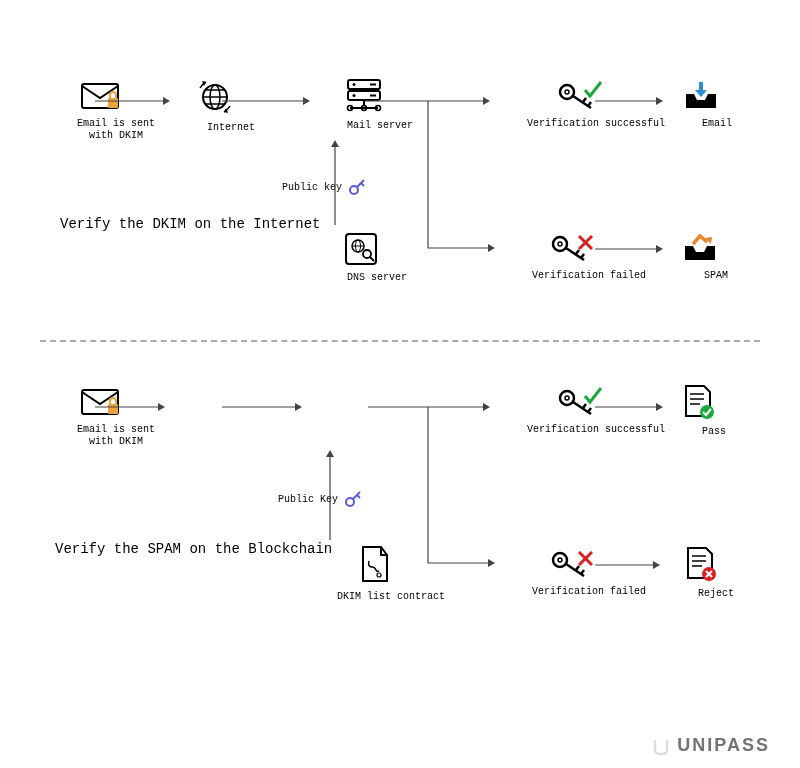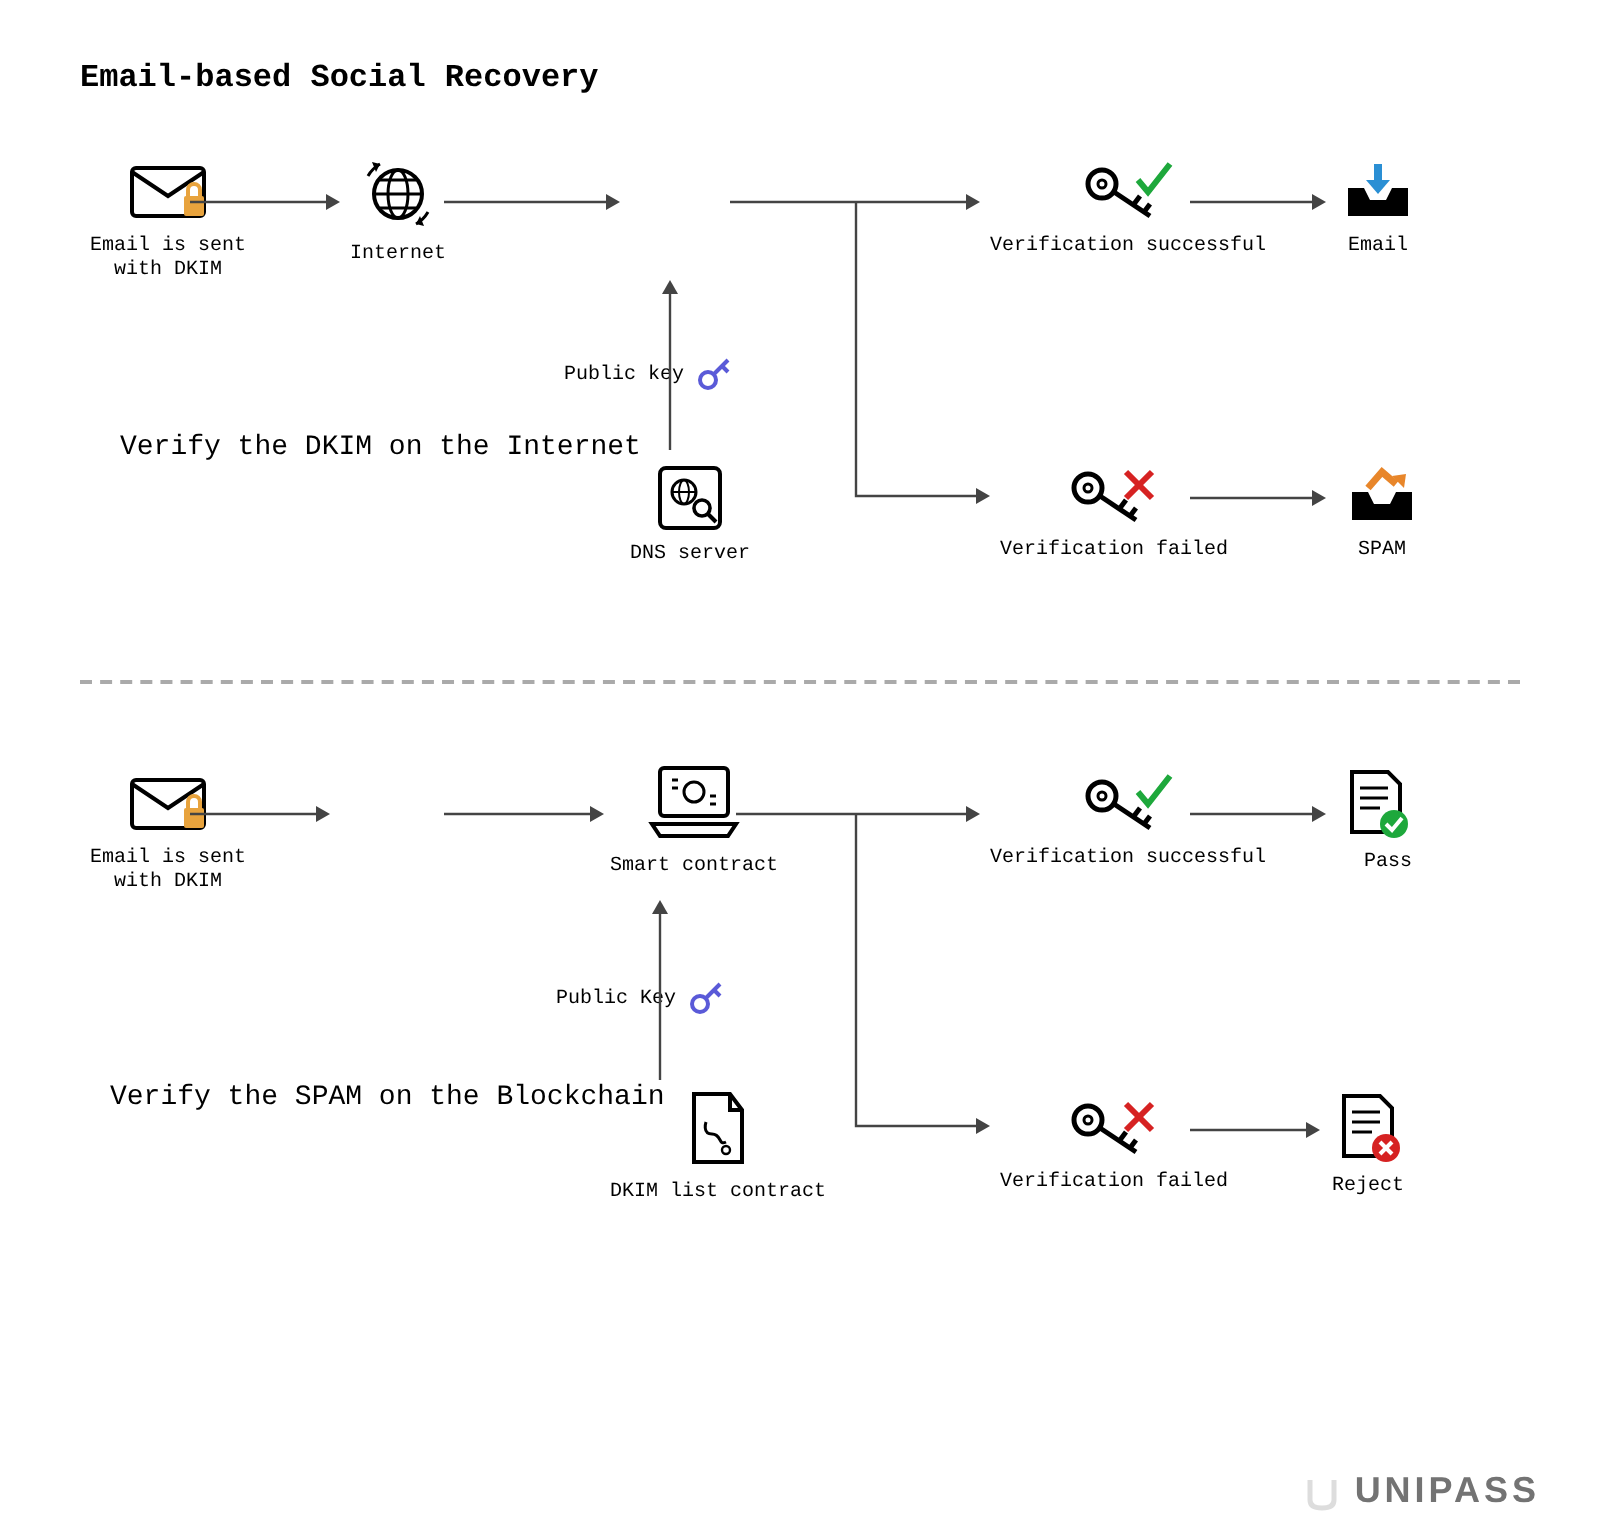--- a/index.html
+++ b/index.html
@@ -1,34 +1,33 @@
 <!DOCTYPE html>
 <html><head>
 <meta charset="utf-8">
 <style>
 * { box-sizing: border-box; margin: 0; padding: 0; }
 body { font-family: "Courier New", monospace; background: #fff; width: 800px; height: 768px; position: relative; color: #000; }
 .canvas { position: relative; width: 800px; height: 768px; padding: 30px 40px; }
 .title { font-size: 16px; font-weight: bold; margin-bottom: 30px; }
 .node { position: absolute; text-align: center; }
 .node .icon { display: block; margin: 0 auto 6px; }
-.node .lbl { font-size: 10px; line-height: 1.2; white-space: pre-line; }
+.node .lbl { font-size: 10px; line-height: 1.2; white-space: pre-line; margin-left: 32px; }
 .big-label { position: absolute; font-size: 14px; line-height: 1.3; }
 .divider { position: absolute; left: 40px; right: 40px; border-top: 2px dashed #aaa; }
 .watermark { position: absolute; right: 30px; bottom: 12px; font-family: Arial, sans-serif; font-size: 18px; font-weight: bold; letter-spacing: 2px; color: #737373; display: flex; align-items: center; gap: 6px; }
 svg.arrow { position: absolute; overflow: visible; }
 svg.arrow line, svg.arrow path { stroke: #444; stroke-width: 1.2; fill: none; }
 svg.arrow polygon { fill: #444; }
 .pubkey { position: absolute; font-size: 10px; }
 </style>
 </head>
 <body>
 
 <div class="canvas">
-  <div class="title">Email-based Social Recovery</div>
 
   <div class="node" style="left:45px; top:82px;">
     <svg class="icon" width="40" height="30">
       <rect x="2" y="2" width="36" height="24" rx="2" fill="none" stroke="#000" stroke-width="2"></rect>
       <polyline points="2,4 20,16 38,4" fill="none" stroke="#000" stroke-width="2"></polyline>
       <rect x="28" y="16" width="10" height="10" rx="1" fill="#e8a33d"></rect>
       <path d="M30 16 v-3 a3 3 0 0 1 6 0 v3" fill="none" stroke="#e8a33d" stroke-width="2"></path>
     </svg>
     <div class="lbl">Email is sent
 with DKIM</div>
@@ -42,20 +41,36 @@
       <line x1="10" y1="12" x2="28" y2="12" stroke="#000" stroke-width="1.5"></line>
       <line x1="10" y1="26" x2="28" y2="26" stroke="#000" stroke-width="1.5"></line>
       <path d="M4 10 A16 16 0 0 1 10 4" fill="none" stroke="#000" stroke-width="1.5"></path>
       <polygon points="10,4 6,3 8,8" fill="#000"></polygon>
       <path d="M34 28 A16 16 0 0 1 28 34" fill="none" stroke="#000" stroke-width="1.5"></path>
       <polygon points="28,34 32,35 30,30" fill="#000"></polygon>
     </svg>
     <div class="lbl">Internet</div>
   </div>
 
+  <div class="node" style="left:315px; top:78px;">
+    <svg class="icon" width="40" height="36">
+      <rect x="4" y="2" width="32" height="9" rx="2" fill="none" stroke="#000" stroke-width="2"></rect>
+      <rect x="4" y="13" width="32" height="9" rx="2" fill="none" stroke="#000" stroke-width="2"></rect>
+      <circle cx="10" cy="6.5" r="1.5" fill="#000"></circle>
+        <circle cx="10" cy="17.5" r="1.5" fill="#000"></circle>
+      <line x1="26" y1="6.5" x2="32" y2="6.5" stroke="#000" stroke-width="2"></line>
+      <line x1="26" y1="17.5" x2="32" y2="17.5" stroke="#000" stroke-width="2"></line>
+      <line x1="20" y1="22" x2="20" y2="28" stroke="#000" stroke-width="2"></line>
+      <line x1="6" y1="30" x2="34" y2="30" stroke="#000" stroke-width="2"></line>
+      <circle cx="6" cy="30" r="2.5" fill="none" stroke="#000" stroke-width="1.5"></circle>
+      <circle cx="20" cy="30" r="2.5" fill="none" stroke="#000" stroke-width="1.5"></circle>
+      <circle cx="34" cy="30" r="2.5" fill="none" stroke="#000" stroke-width="1.5"></circle>
+    </svg>
+    <div class="lbl">Mail server</div>
+  </div>
 
   <div class="node" style="left:495px; top:80px;">
     <svg class="icon" width="50" height="32">
       <circle cx="12" cy="12" r="7" fill="none" stroke="#000" stroke-width="2.5"></circle>
       <circle cx="12" cy="12" r="2" fill="none" stroke="#000" stroke-width="1.5"></circle>
       <line x1="18" y1="16" x2="36" y2="28" stroke="#000" stroke-width="2.5"></line>
       <line x1="28" y1="22" x2="31" y2="18" stroke="#000" stroke-width="2.5"></line>
       <line x1="33" y1="26" x2="36" y2="22" stroke="#000" stroke-width="2.5"></line>
       <polyline points="30,10 35,16 46,2" fill="none" stroke="#1ea83c" stroke-width="3"></polyline>
     </svg>
@@ -155,32 +170,20 @@
       <rect x="2" y="2" width="36" height="24" rx="2" fill="none" stroke="#000" stroke-width="2"></rect>
       <polyline points="2,4 20,16 38,4" fill="none" stroke="#000" stroke-width="2"></polyline>
       <rect x="28" y="16" width="10" height="10" rx="1" fill="#e8a33d"></rect>
       <path d="M30 16 v-3 a3 3 0 0 1 6 0 v3" fill="none" stroke="#e8a33d" stroke-width="2"></path>
     </svg>
     <div class="lbl">Email is sent
 with DKIM</div>
   </div>
 
 
-  <div class="node" style="left:305px; top:380px;">
-    <svg class="icon" width="50" height="42">
-      <rect x="8" y="4" width="34" height="24" rx="2" fill="none" stroke="#000" stroke-width="2"></rect>
-      <path d="M4 32 L46 32 L42 38 L8 38 Z" fill="none" stroke="#000" stroke-width="2"></path>
-      <circle cx="25" cy="16" r="5" fill="none" stroke="#000" stroke-width="1.5"></circle>
-      <line x1="14" y1="10" x2="17" y2="10" stroke="#000" stroke-width="1.5"></line>
-      <line x1="14" y1="14" x2="17" y2="14" stroke="#000" stroke-width="1.5"></line>
-      <line x1="33" y1="18" x2="36" y2="18" stroke="#000" stroke-width="1.5"></line>
-      <line x1="33" y1="22" x2="36" y2="22" stroke="#000" stroke-width="1.5"></line>
-    </svg>
-    <div class="lbl">Smart contract</div>
-  </div>
 
   <div class="node" style="left:495px; top:386px;">
     <svg class="icon" width="50" height="32">
       <circle cx="12" cy="12" r="7" fill="none" stroke="#000" stroke-width="2.5"></circle>
       <circle cx="12" cy="12" r="2" fill="none" stroke="#000" stroke-width="1.5"></circle>
       <line x1="18" y1="16" x2="36" y2="28" stroke="#000" stroke-width="2.5"></line>
       <line x1="28" y1="22" x2="31" y2="18" stroke="#000" stroke-width="2.5"></line>
       <line x1="33" y1="26" x2="36" y2="22" stroke="#000" stroke-width="2.5"></line>
       <polyline points="30,10 35,16 46,2" fill="none" stroke="#1ea83c" stroke-width="3"></polyline>
     </svg>

